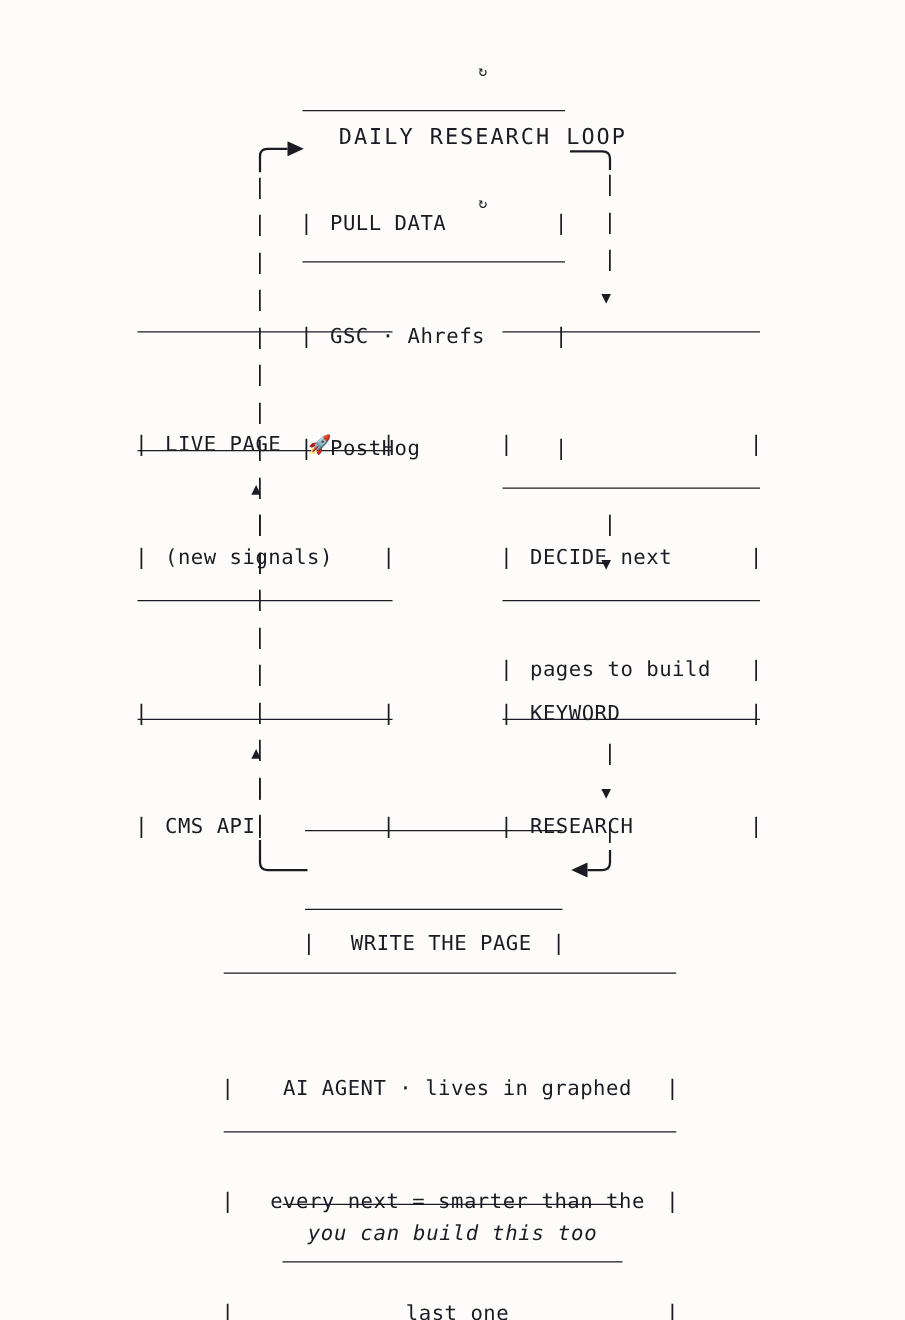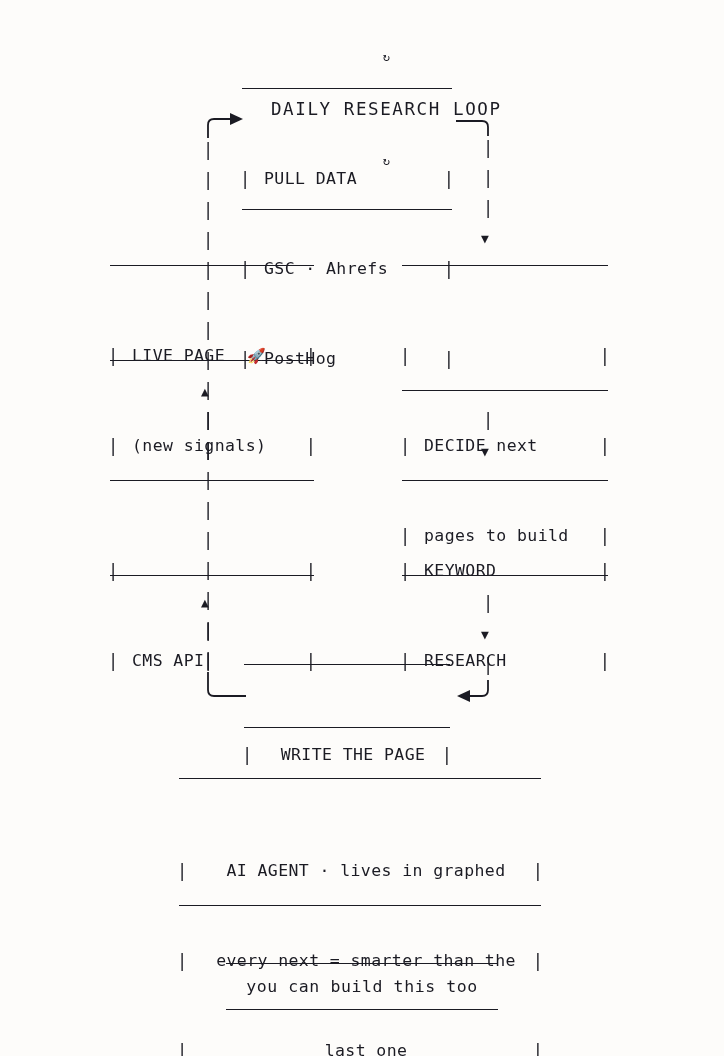--- a/index.html
+++ b/index.html
@@ -116,20 +116,21 @@
     margin: 0 auto;
     border-top: 1.7px solid #1b1b23;
     height: 0;
   }
   .footer-text {
     font-size: 16.5px;
     line-height: 30px;
     letter-spacing: 0.6px;
     white-space: pre;
     padding: 8px 0 7px 0;
+    font-style: italic;
   }
 
   .rocket { font-size: 15px; }
 </style>
 </head>
 <body style="background: rgb(253, 252, 250); color: rgb(27, 27, 35);">
 
 <div id="canvas">
 
   <div class="title-row">

